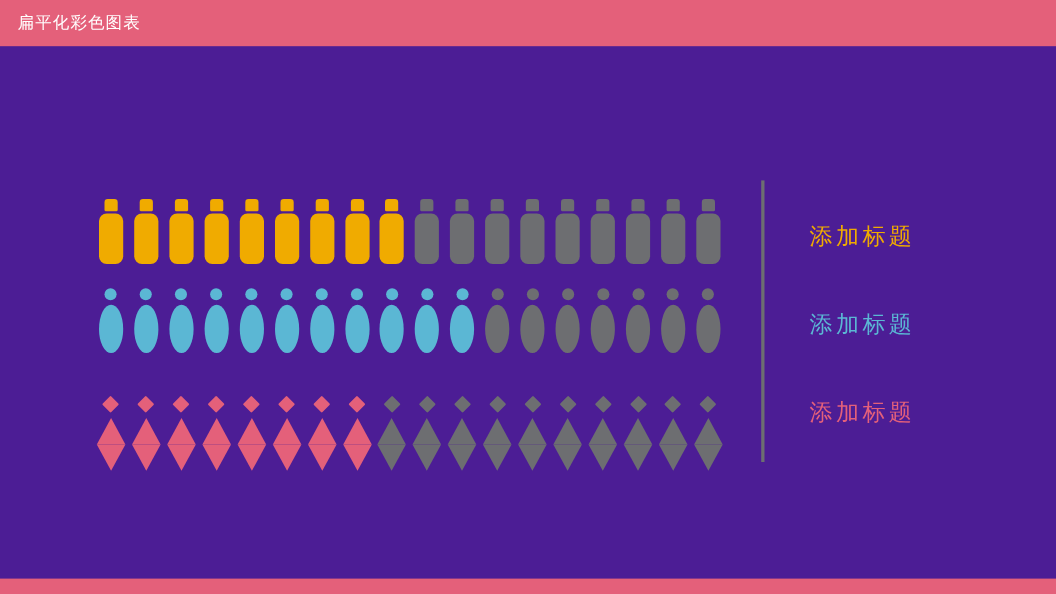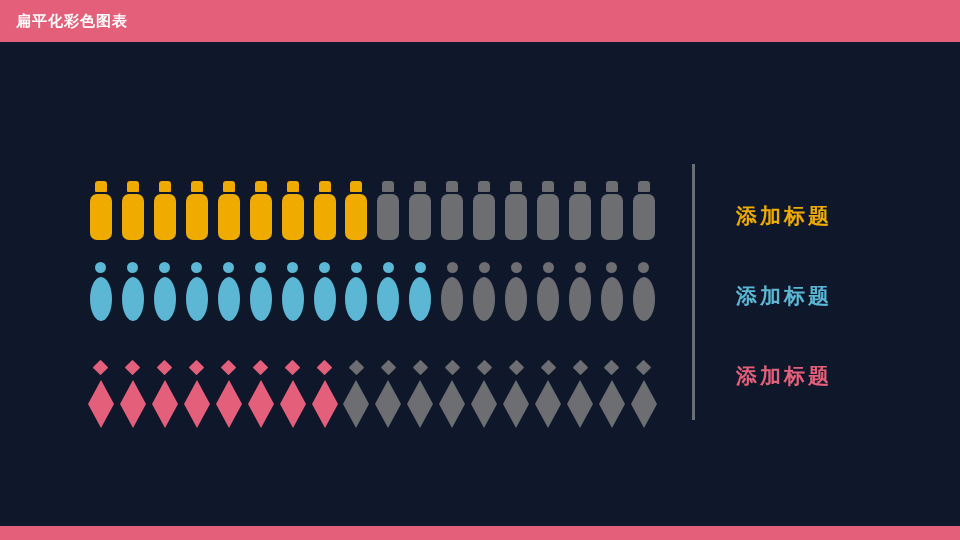--- a/index.html
+++ b/index.html
@@ -10,22 +10,21 @@
     width: 960px;
     height: 540px;
     background: #ffffff;
     font-family: "Liberation Sans", sans-serif;
     overflow: hidden;
     position: relative;
   }
   .slide {
     position: absolute;
     inset: 0;
-    background: #0f172a;
-    font-weight: bold;
+    background: #4c1d95;
   }
   
   .title-bar {
     position: absolute;
     left: 0;
     top: 0;
     width: 960px;
     height: 42px;
     background: #e4607a;
   }

